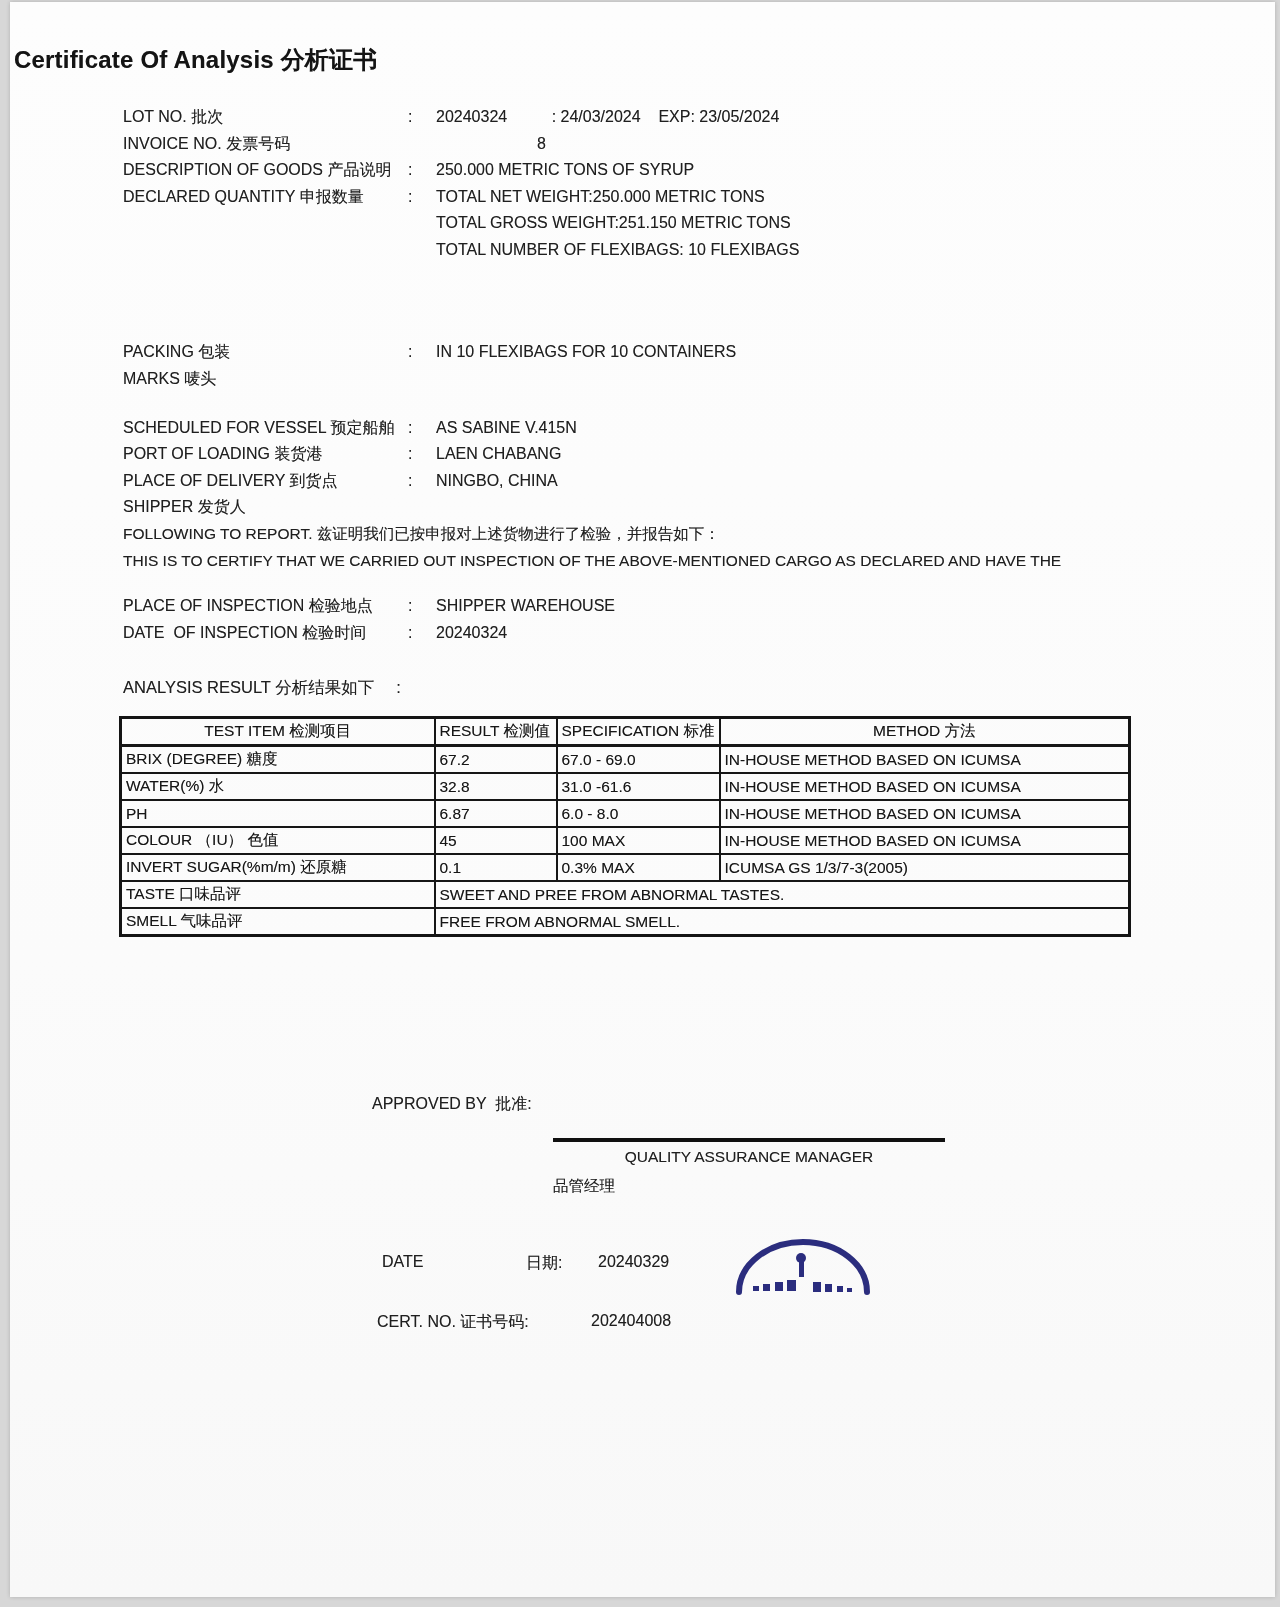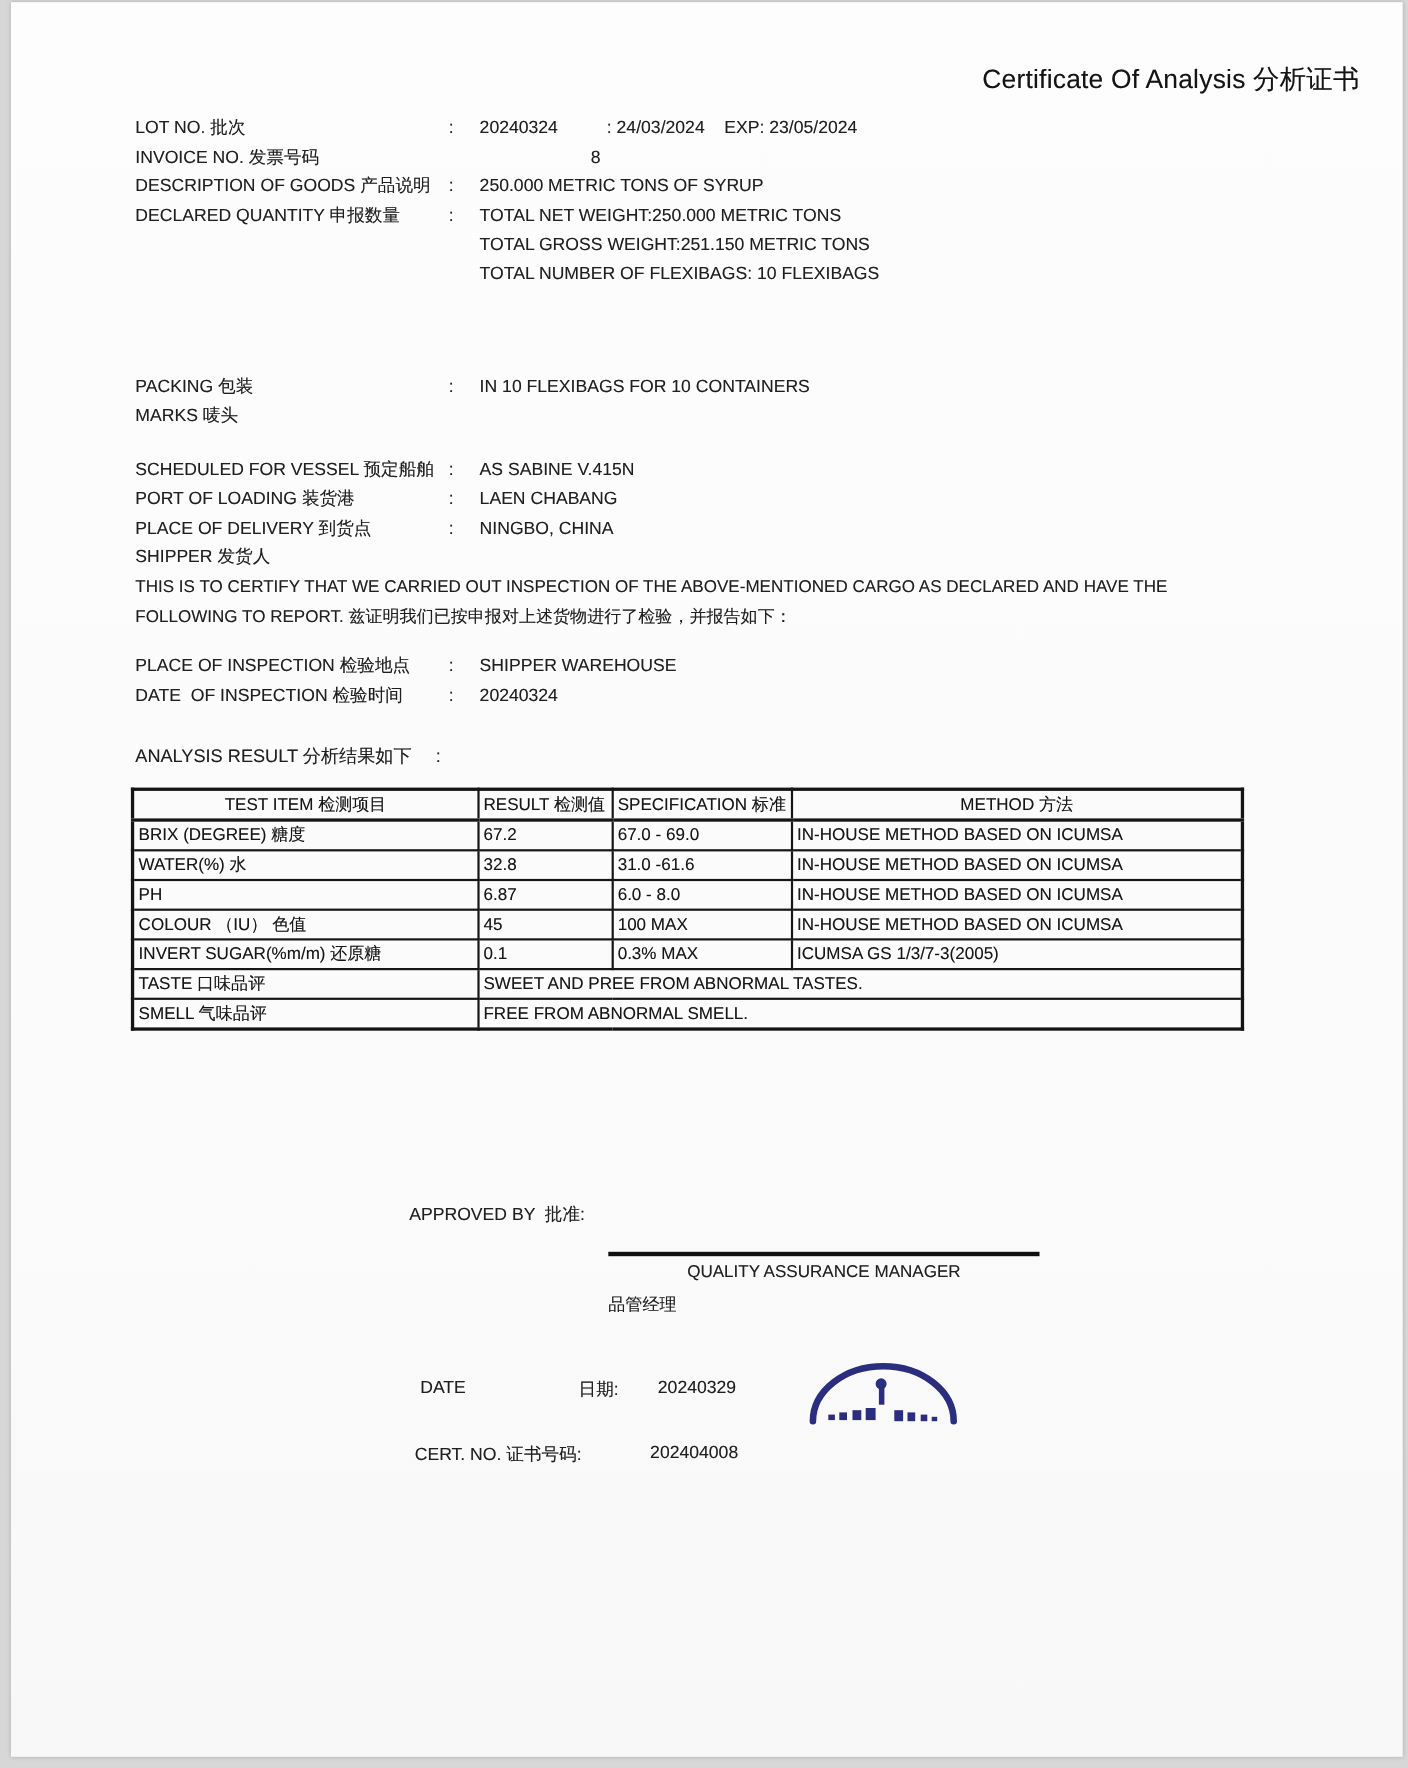--- a/index.html
+++ b/index.html
@@ -10,22 +10,22 @@
     color:#1f1f1f;
   }
   .paper{
     position:absolute;left:10px;top:2px;right:5px;bottom:10px;
     background:linear-gradient(180deg,#fdfdfd 0%,#fbfbfb 60%,#f8f8f8 100%);
     box-shadow:0 0 4px rgba(0,0,0,.18);
     overflow:hidden;
   }
   .paper *{text-shadow:0 0 .6px rgba(45,45,45,.45);}
   .title{
-    position:absolute;top:38px;left:0;width:1210px;margin:16px;
-    text-align:right;font-size:24px;font-weight:normal;letter-spacing:.2px;color:#141414;
+    position:absolute;top:38px;left:0;width:1210px;margin:4px;
+    text-align:left;font-size:24px;font-weight:bold;letter-spacing:.2px;color:#141414;
   }
   .block{position:absolute;left:113px;font-size:16px;}
   .row{display:flex;align-items:flex-end;}
   .lbl{flex:none;width:285px;white-space:pre;}
   .cln{flex:none;width:28px;}
   .val{white-space:pre;}
   #info-block{top:102px;}
   #info-block .row{line-height:26.6px;}
   #packing-block{top:336px;}
   #packing-block .row{line-height:27px;}
@@ -130,22 +130,22 @@
       <span class="lbl">PLACE OF DELIVERY 到货点</span>
       <span class="cln">:</span>
       <span class="val">NINGBO, CHINA</span>
     </div>
     <div class="row">
       <span class="lbl">SHIPPER 发货人</span>
     </div>
   </div>
 
   <div id="certify">
+    <div>FOLLOWING TO REPORT. 兹证明我们已按申报对上述货物进行了检验，并报告如下：</div>
     <div>THIS IS TO CERTIFY THAT WE CARRIED OUT INSPECTION OF THE ABOVE-MENTIONED CARGO AS DECLARED AND HAVE THE</div>
-    <div>FOLLOWING TO REPORT. 兹证明我们已按申报对上述货物进行了检验，并报告如下：</div>
   </div>
 
   <div class="block" id="inspection-block">
     <div class="row">
       <span class="lbl">PLACE OF INSPECTION 检验地点</span>
       <span class="cln">:</span>
       <span class="val">SHIPPER WAREHOUSE</span>
     </div>
     <div class="row">
       <span class="lbl">DATE  OF INSPECTION 检验时间</span>

